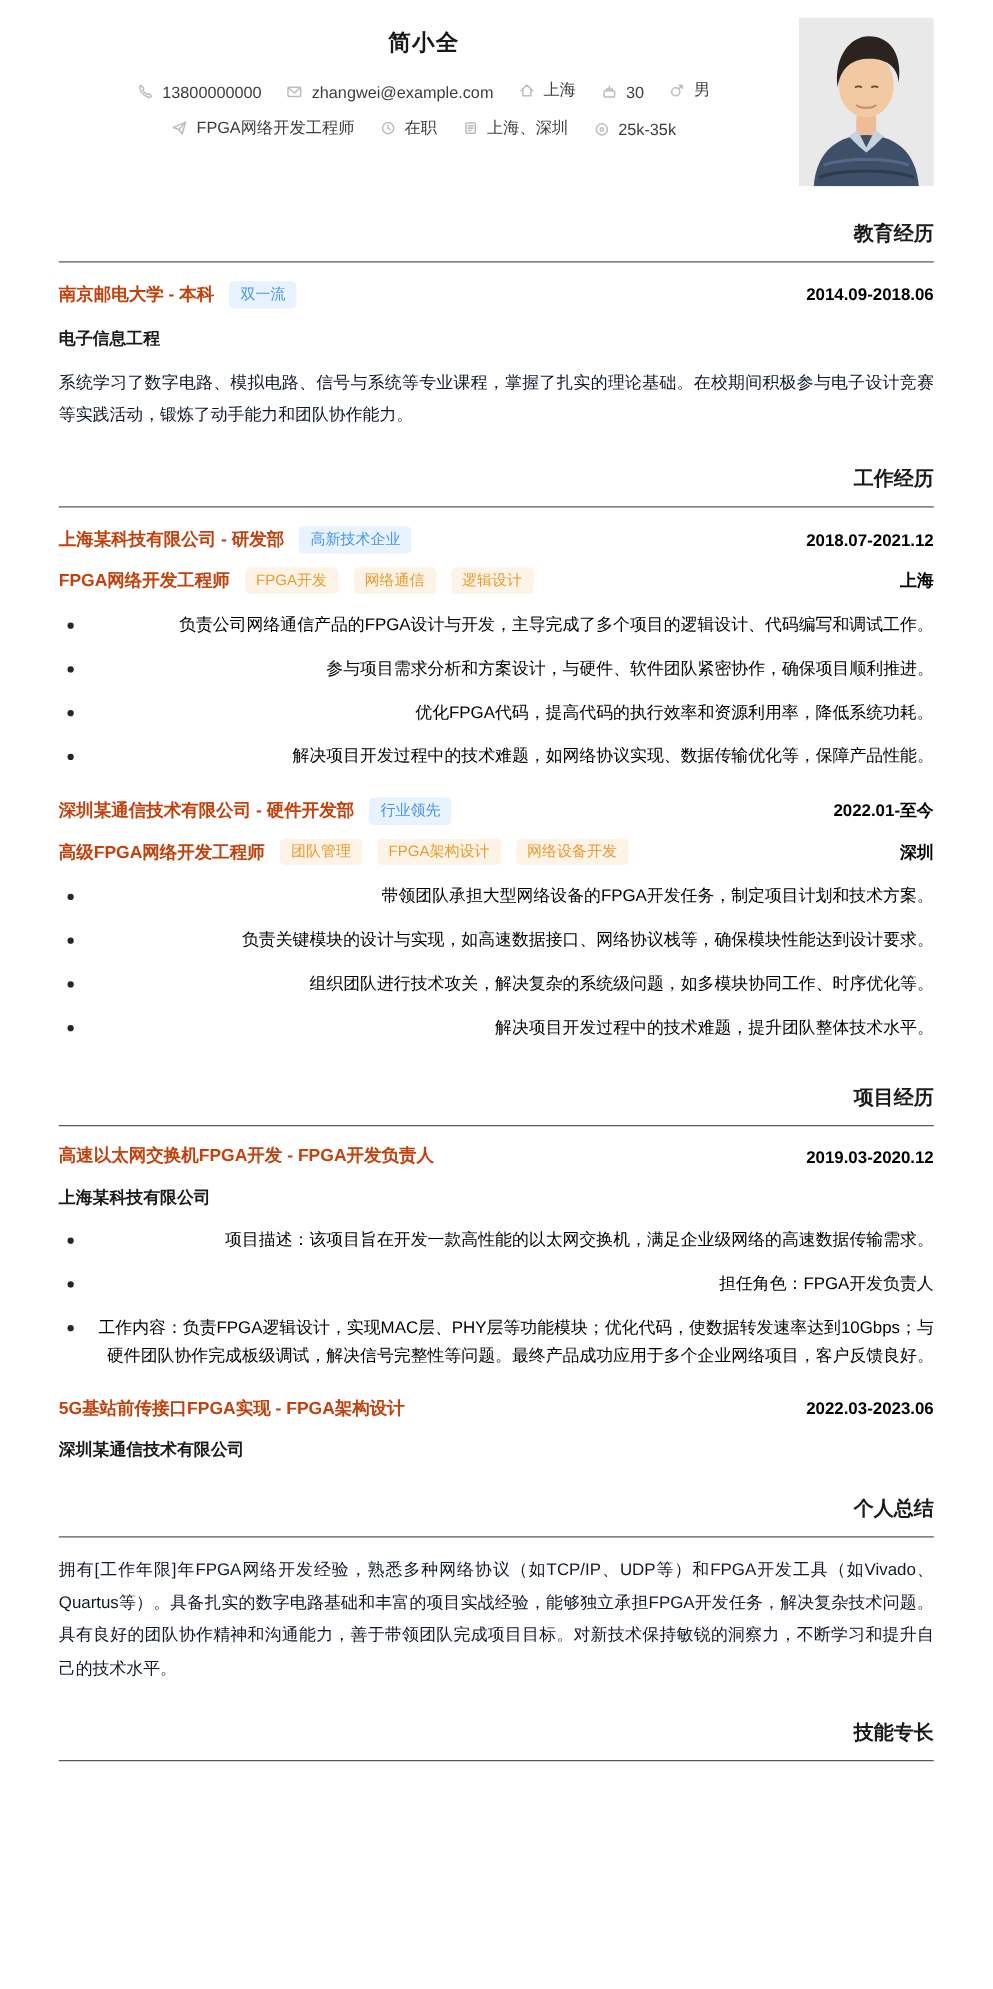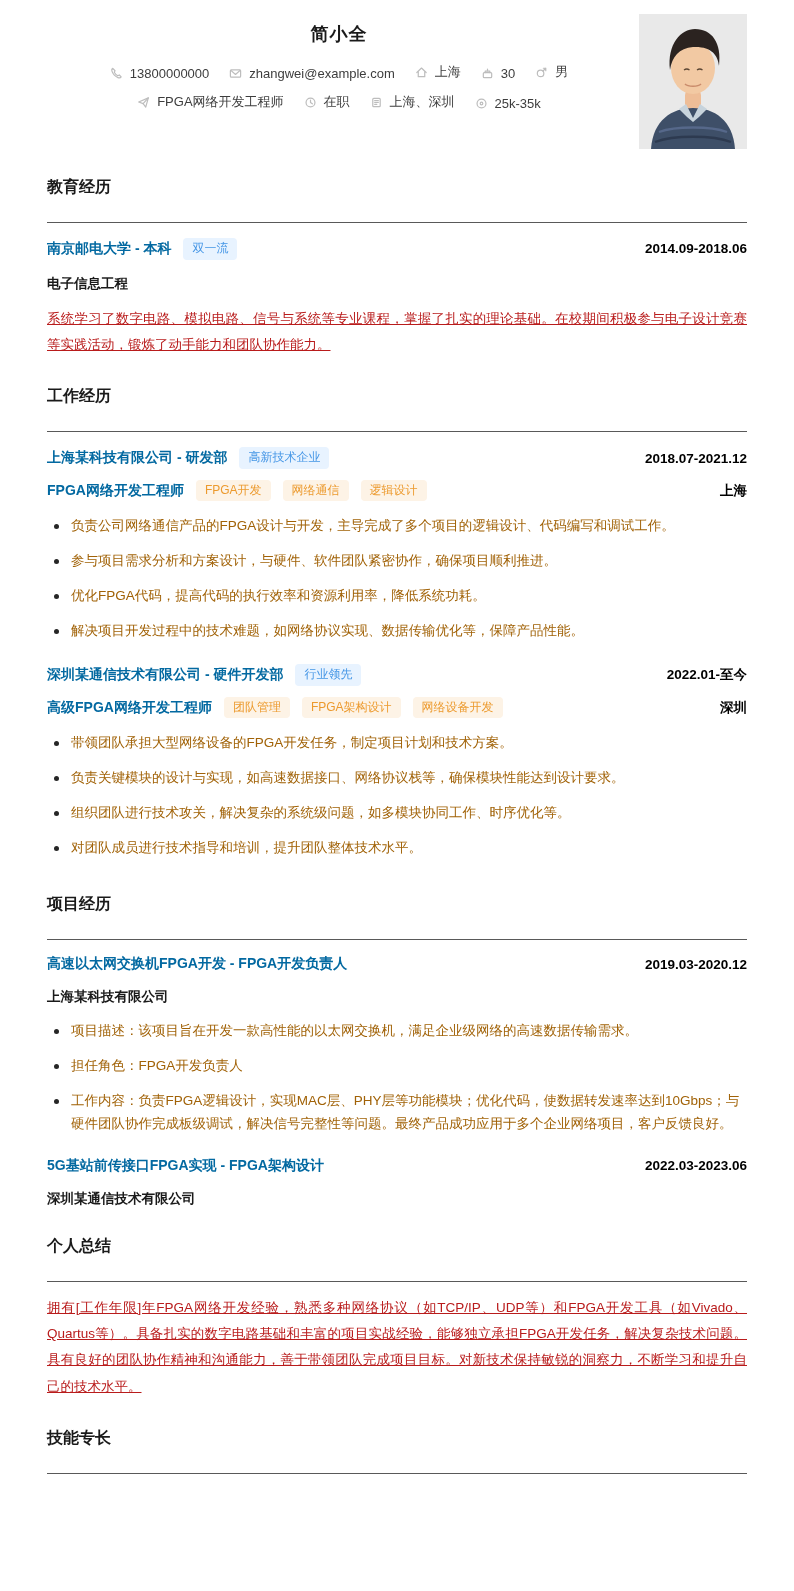--- a/index.html
+++ b/index.html
@@ -19,36 +19,36 @@
     margin-top:17px; column-gap:18px; row-gap:8px; color:#3d3d3d; font-size:13px;gap:20px; }
   .contact-row + .contact-row { margin-top:12px; }
   .contact-item { display:inline-flex; align-items:center; gap:7px; }
   .cicon { width:13px; height:13px; flex:0 0 auto; }
   .cicon * { stroke:#bdbdbd; fill:none; stroke-width:1.3; stroke-linecap:round; stroke-linejoin:round; }
   .photo { width:108px; height:135px; flex:0 0 auto; margin-left:8px; display:block; }
 
   
   .section { margin-top:28px; }
   .section-title { font-size:16px; font-weight:700; color:#1a1a1a;
-    border-bottom:1px solid #595959; padding-bottom:24px; }
+    border-bottom:1px solid #595959; padding-bottom:11px;text-align:right; }
 
   .entry-row { display:flex; justify-content:space-between; align-items:center; margin-top:15px; }
   .entry-left { display:flex; align-items:center; gap:12px; flex-wrap:wrap; }
-  .entry-title { font-size:14px; font-weight:700; color:#0369a1; }
+  .entry-title { font-size:14px; font-weight:700; color:#c2410c; }
   .entry-date, .entry-loc { font-size:13.5px; font-weight:700; color:#000000; white-space:nowrap; }
 
   .tag { display:inline-block; font-size:12px; padding:3px 9px; border-radius:4px; line-height:1.3; }
   .tag-blue   { background:#e8f3ff; color:#4596e6; }
   .tag-orange { background:#fdf3e6; color:#ec9a2e; }
 
   .sub-bold { font-size:13.5px; font-weight:700; color:#1a1a1a; margin-top:15px; }
-  .para { margin-top:13px; line-height:1.95; color:#b91c1c; text-align:justify;text-decoration:underline; }
+  .para { margin-top:13px; line-height:1.95; color:#0f172a; text-align:justify; }
 
   ul.bullets { list-style:none; margin-top:8px; }
-  ul.bullets li { position:relative; padding:6px 0 6px 24px; line-height:1.7; color:#a16207; }
+  ul.bullets li { position:relative; padding:6px 0 6px 24px; line-height:1.7; color:#000000;text-align:right; }
   ul.bullets li::before { content:""; position:absolute; left:7px; top:15px;
     width:5px; height:5px; border-radius:50%; background:#262626; }
 </style>
 </head>
 <body>
 
 <div class="page">
 
   <div class="header">
     <div class="header-left">
@@ -193,21 +193,21 @@
           <span class="tag tag-orange">团队管理</span>
           <span class="tag tag-orange">FPGA架构设计</span>
           <span class="tag tag-orange">网络设备开发</span>
         </span>
         <span class="entry-loc">深圳</span>
       </div>
       <ul class="bullets">
         <li>带领团队承担大型网络设备的FPGA开发任务，制定项目计划和技术方案。</li>
         <li>负责关键模块的设计与实现，如高速数据接口、网络协议栈等，确保模块性能达到设计要求。</li>
         <li>组织团队进行技术攻关，解决复杂的系统级问题，如多模块协同工作、时序优化等。</li>
-        <li>对团队成员进行技术指导和培训，提升团队整体技术水平。</li>
+        <li>解决项目开发过程中的技术难题，提升团队整体技术水平。</li>
       </ul>
     </div>
   </div>
 
   <div class="section">
     <div class="section-title">项目经历</div>
 
     <div>
       <div class="entry-row">
         <span class="entry-title">高速以太网交换机FPGA开发 - FPGA开发负责人</span>

